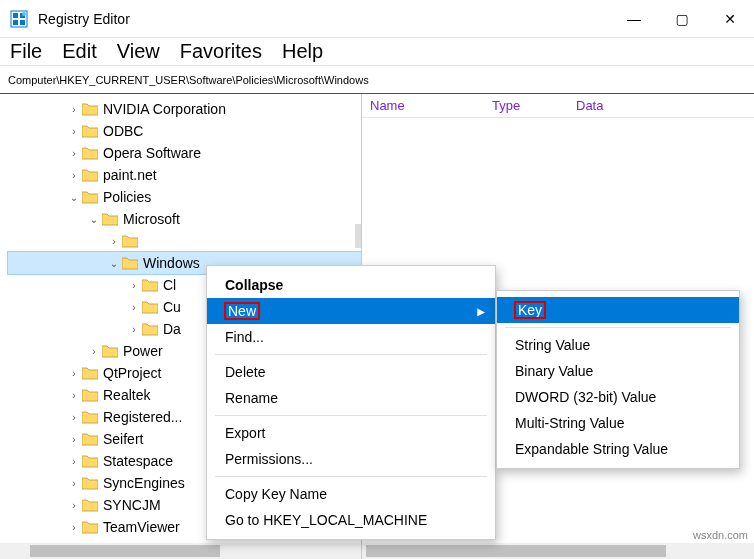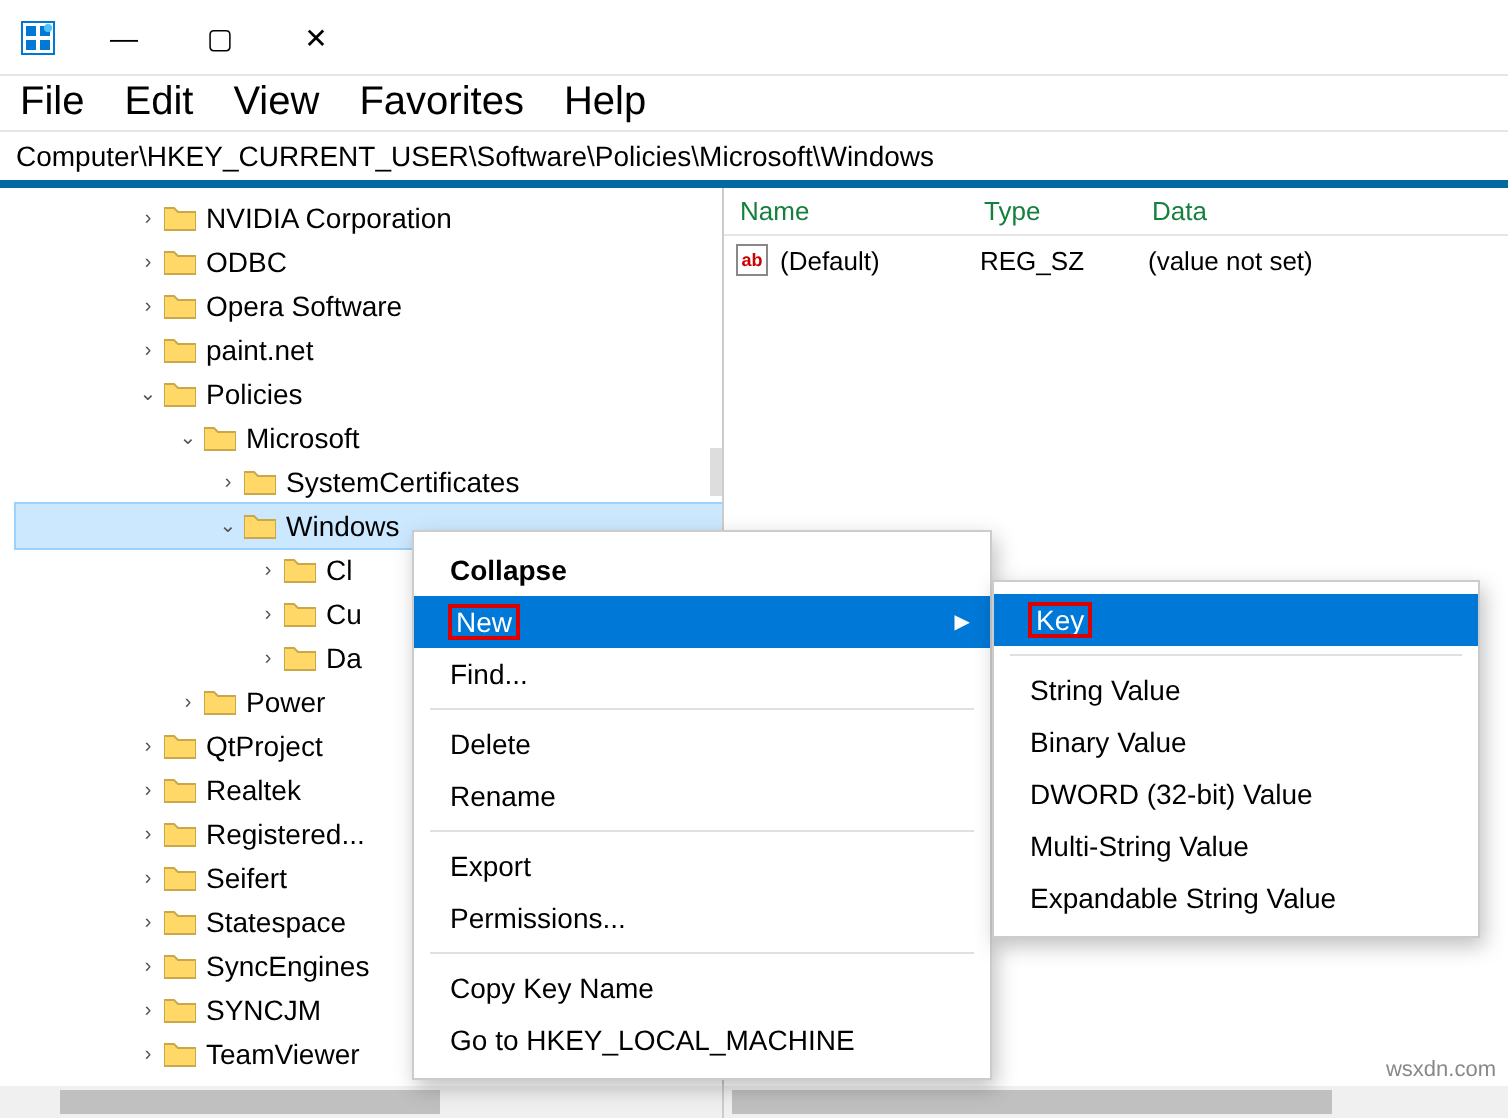--- a/index.html
+++ b/index.html
@@ -3,26 +3,26 @@
 <meta charset="utf-8">
 <style>
 * { box-sizing: border-box; font-family: "Segoe UI", Arial, sans-serif; }
 body { margin: 0; background: #fff; width: 754px; height: 559px; overflow: hidden; font-size: 14px; color: #000; position: relative; }
 .titlebar { height: 38px; display: flex; align-items: center; padding-left: 10px; border-bottom: 1px solid #e5e5e5; }
 .titlebar .icon { width: 18px; height: 18px; margin-right: 10px; }
 .titlebar .title { flex: 1; font-size: 14px; }
 .win-controls { display: flex; }
 .win-btn { width: 48px; height: 38px; display: flex; align-items: center; justify-content: center; font-size: 14px; }
 .menubar { height: 28px; display: flex; align-items: center; padding-left: 10px; gap: 20px; border-bottom: 1px solid #e5e5e5; font-size: 20px; }
-.addrbar { height: 28px; display: flex; align-items: center; padding-left: 8px; font-size: 14px; border-bottom: 4px solid #0369a1; }
+.addrbar { height: 28px; display: flex; align-items: center; padding-left: 8px; font-size: 11px; border-bottom: 1px solid #0369a1; }
 .content { display: flex; height: calc(559px - 38px - 28px - 28px); position: relative; }
 .tree { width: 362px; border-right: 1px solid #ccc; overflow: hidden; position: relative; padding-top: 4px; padding-left: 8px;}
 .list { flex: 1; }
 .list-header { display: flex; border-bottom: 1px solid #e5e5e5; height: 24px; align-items: center; padding-left: 8px; }
-.list-header .col { color: #15803d; font-size: 13px; }
+.list-header .col { color: #6d28d9; font-size: 13px; }
 .col-name { width: 122px; }
 .col-type { width: 84px; }
 .col-data { flex: 1; }
 .list-row { display: flex; height: 24px; align-items: center; padding-left: 6px; font-size: 13px; }
 .node { display: flex; align-items: center; height: 22px; font-size: 14px; }
 .tw { width: 12px; display:inline-block; color:#555; font-size:10px; text-align:center; }
 .folder { width:16px; height:14px; margin: 0 5px 0 2px; display:inline-block; }
 .folder svg { display:block; }
 .sel { background: #cce8ff; outline: 1px solid #99d1ff; }
 .ctx { position: absolute; background: #fff; border: 1px solid #ccc; box-shadow: 2px 4px 10px rgba(0,0,0,0.25); z-index: 10; padding: 6px 0; }
@@ -45,20 +45,21 @@
   <span class="icon">
     <svg width="18" height="18" viewBox="0 0 18 18">
         <rect x="1" y="1" width="16" height="16" fill="#fff" stroke="#0078d4"></rect>
         <rect x="3" y="3" width="5" height="5" fill="#0078d4"></rect>
         <rect x="10" y="3" width="5" height="5" fill="#0078d4"></rect>
         <rect x="3" y="10" width="5" height="5" fill="#0078d4"></rect>
         <rect x="10" y="10" width="5" height="5" fill="#0078d4"></rect>
         <circle cx="14" cy="4" r="2" fill="#4fc3f7"></circle>
       </svg>
   </span>
+  <span class="title">Registry Editor</span>
   <div class="win-controls">
     <div class="win-btn">—</div>
     <div class="win-btn">▢</div>
     <div class="win-btn">✕</div>
   </div>
 </div>
 
 <div class="menubar">
   <span>File</span>
   <span>Edit</span>
@@ -125,21 +126,20 @@
         </span>
         <span>Microsoft</span>
       </div>
     <div class="node" style="padding-left:100px">
         <span class="tw">›</span>
         <span class="folder">
           <svg width="16" height="14">
             <path d="M0 2h5l2 2h9v9H0z" fill="#ffd868" stroke="#caa84a"></path>
           </svg>
         </span>
-        <span>SystemCertificates</span>
       </div>
     <div class="node sel" style="padding-left:100px">
         <span class="tw">⌄</span>
         <span class="folder">
           <svg width="16" height="14">
             <path d="M0 2h5l2 2h9v9H0z" fill="#ffd868" stroke="#caa84a"></path>
           </svg>
         </span>
         <span>Windows</span>
       </div>
@@ -255,26 +255,20 @@
         <div class="thumb" style="left:30px;width:190px"></div>
       </div>
     <div class="vsplit-gr"></div>
   </div>
 
   <div class="list" style="position:relative">
     <div class="list-header">
       <div class="col col-name">Name</div>
       <div class="col col-type">Type</div>
       <div class="col col-data">Data</div>
-    </div>
-    <div class="list-row">
-      <span class="abic">ab</span>
-      <span style="width:100px">(Default)</span>
-      <span style="width:84px">REG_SZ</span>
-      <span>(value not set)</span>
     </div>
     <div class="hscroll">
         <div class="thumb" style="left:4px;width:300px"></div>
       </div>
   </div>
 </div>
 
 <div class="ctx" style="left:206px; top:265px; width:290px;">
   <div class="ctx-item bold">Collapse</div>
   <div class="ctx-item hi">

